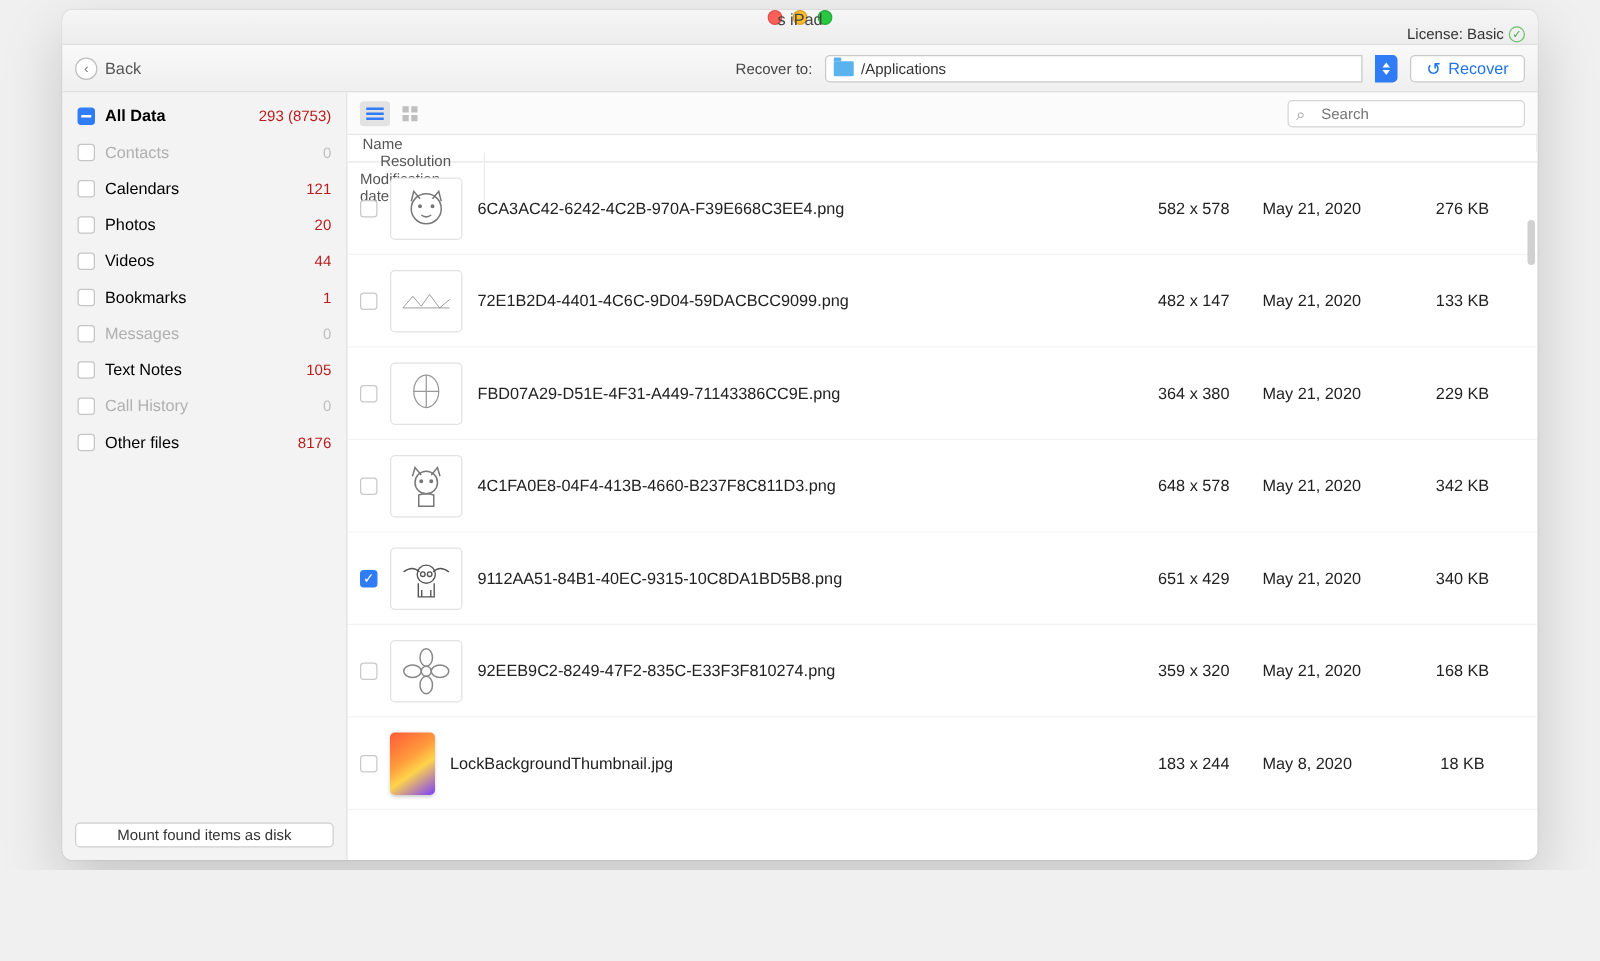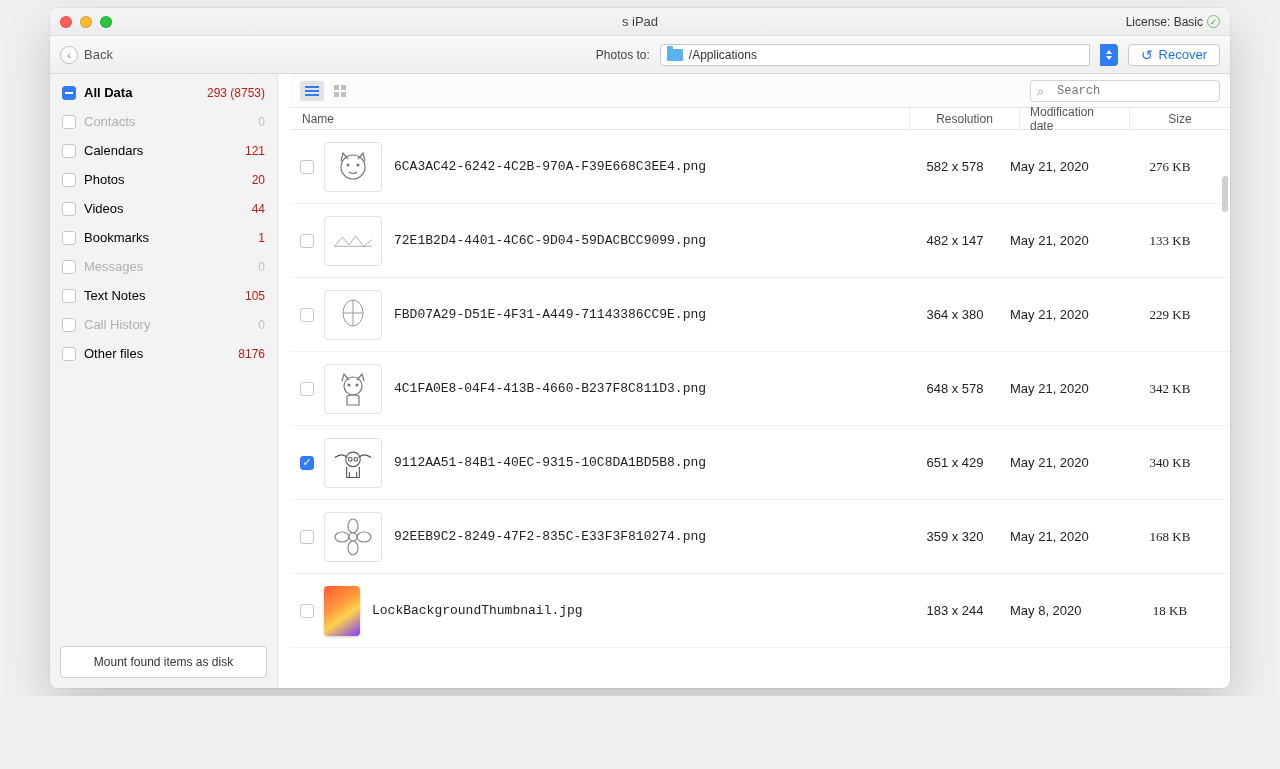--- a/index.html
+++ b/index.html
@@ -9,21 +9,21 @@
     width: 1180px; height: 680px; background: #ffffff;
     border-radius: 8px; overflow: hidden; position: relative;
     box-shadow: 0 20px 50px rgba(0,0,0,0.18), 0 0 0 1px rgba(0,0,0,0.04);
     display: flex; flex-direction: column;
   }
 
   
   .titlebar {
     height: 28px; background: linear-gradient(#f6f6f6, #ececec);
     border-bottom: 1px solid #dcdcdc;
-    display: flex; align-items: center; padding: 0 10px; position: relative;
+    display: flex; align-items: center; padding: 0 10px; position: relative; flex-direction: column;
   }
   .traffic-lights { display: flex; gap: 8px; }
   .tl { width: 12px; height: 12px; border-radius: 50%; border: 0.5px solid rgba(0,0,0,0.15); }
   .tl.red { background: #ff5f57; } .tl.yellow { background: #febc2e; } .tl.green { background: #28c840; }
   .titlebar-title { position: absolute; left:0; right:0; text-align:center; font-size:13px; color:#444; pointer-events:none;}
   .license { margin-left:auto; font-size:12px; color:#333; display:flex; align-items:center; gap:4px;}
   .license-check { width:13px; height:13px; border-radius:50%; border:1px solid #6fbf6f; display:inline-flex; align-items:center; justify-content:center; color:#4aa84a; font-size:9px; }
 
   
   .toolbar {
@@ -42,72 +42,72 @@
   .path-stepper { width:18px; height:22px; background:#2f7cf6; border-radius:0 4px 4px 0; display:flex; flex-direction:column; align-items:center; justify-content:center; }
   .path-stepper::before { content:""; border-left:3px solid transparent; border-right:3px solid transparent; border-bottom:4px solid #fff; margin-bottom:1px;}
   .path-stepper::after  { content:""; border-left:3px solid transparent; border-right:3px solid transparent; border-top:4px solid #fff; margin-top:1px;}
   .recover-btn {
     height:22px; border:1px solid #c9c9c9; border-radius:4px; background:#fff; display:flex; align-items:center;
     gap:6px; padding:0 12px; font-size:13px; color:#1e73e8; cursor:pointer;
   }
   .recover-icon { font-size:14px; display:inline-block; transform: scaleX(-1);}
 
   
-  .body { flex:1; display:flex; min-height:0;gap:12px; }
+  .body { flex:1; display:flex; min-height:0; }
 
   
   .sidebar { width:228px; background:#f3f3f3; border-right:1px solid #e2e2e2; display:flex; flex-direction:column; }
   .sb-list { flex:1; overflow:auto; padding-top:4px; }
   .sb-row { display:flex; align-items:center; height:29px; padding:0 12px; gap:8px; font-size:13px; }
   .sb-row.disabled { color:#b0b0b0; }
   .sb-row .label { flex:1; }
   .sb-row .count { font-size:12px; color:#b91c1c; }
   .sb-row.disabled .count { color:#bfbfbf; }
   .sb-row.selected { background:#cfe3f7; }
   .sb-row.bold .label { font-weight:600; }
   .sb-check { width:14px; height:14px; border:1px solid #c5c5c5; border-radius:3px; background:#fff; flex-shrink:0; display:flex; align-items:center; justify-content:center;}
   .sb-check.indeterminate { background:#2f7cf6; border-color:#2f7cf6; }
   .sb-check.indeterminate::after { content:""; width:8px; height:2px; background:#fff; }
   .sb-footer { padding:10px; }
-  .mount-btn { width:100%; height:32px; border:1px solid #cfcfcf; border-radius:4px; background:#fff; font-size:12px; color:#333; cursor:pointer; }
+  .mount-btn { width:100%; height:20px; border:1px solid #cfcfcf; border-radius:4px; background:#fff; font-size:12px; color:#333; cursor:pointer; }
 
   
   .main { flex:1; display:flex; flex-direction:column; min-width:0; }
   .main-toolbar { height:34px; border-bottom:1px solid #e6e6e6; display:flex; align-items:center; padding:0 10px; gap:10px; background:#fbfbfb;}
   .view-toggle { display:flex; gap:4px; }
   .vt-btn { width:24px; height:20px; border-radius:3px; display:flex; align-items:center; justify-content:center; cursor:pointer;}
   .vt-btn.active { background:#e2e2e2; }
   .list-glyph { display:flex; flex-direction:column; gap:2px; }
   .list-glyph span { width:14px; height:2px; background:#2f7cf6; }
   .grid-glyph { display:grid; grid-template-columns:5px 5px; grid-template-rows:5px 5px; gap:2px; }
   .grid-glyph span { background:#bfbfbf; }
   .search-wrap { margin-left:auto; position:relative; }
   .search-wrap input {
-    width:190px; height:22px; border:1px solid #d4d4d4; border-radius:4px; padding:0 8px 0 26px; font-size:12px; color:#555; outline:none;font-family:Liberation Mono, monospace;
+    width:190px; height:22px; border:1px solid #d4d4d4; border-radius:4px; padding:0 8px 0 26px; font-size:12px; color:#555; outline:none;
   }
   .search-wrap .mag { position:absolute; left:7px; top:4px; color:#9a9a9a; font-size:13px; }
 
-  .columns { height:22px; display:flex; background:#fff; border-bottom:1px solid #e6e6e6; font-size:12px; color:#555; }
+  .columns { height:22px; display:flex; background:#fff; border-bottom:1px solid #e6e6e6; font-size:12px; color:#555;flex-direction:column; }
   .col { display:flex; align-items:center; padding:0 10px; border-right:1px solid #ececec; }
   .col.name { flex:1; padding-left:12px; } .col.res { width:110px; justify-content:center;} .col.mod { width:110px; } .col.size { width:100px; justify-content:center; border-right:none;}
 
   .filelist { flex:1; overflow:auto; }
   .file-row { height:74px; display:flex; align-items:center; padding:0 10px; border-bottom:1px solid #f3f3f3; font-size:13px; color:#222; }
   .frow-check { width:14px; height:14px; border:1px solid #c8c8c8; border-radius:3px; background:#fff; flex-shrink:0; display:flex; align-items:center; justify-content:center; margin-right:10px;}
   .frow-check.checked { background:#2f7cf6; border-color:#2f7cf6; color:#fff; font-size:11px; }
   .thumb { width:58px; height:50px; border-radius:4px; margin-right:12px; display:flex; align-items:center; justify-content:center; color:#888; font-size:28px;}
   .thumb.sketch { border:1px solid #e2e2e2; background:#fff;}
   .thumb svg { width:40px; height:40px; }
   .thumb7 {
     width:36px; height:50px; border-radius:4px; margin-right:12px;
     background: linear-gradient(145deg,#ff5a36 0%,#ff9a3d 40%,#ffd34a 60%,#7a3dff 100%);
     box-shadow:0 1px 3px rgba(0,0,0,0.2);
   }
-  .fname { flex:1; word-break:break-all;font-family:Liberation Mono, monospace; }
-  .fres { width:110px; text-align:center; } .fmod { width:110px; } .fsize { width:100px; text-align:center;font-family:Liberation Serif, serif; }
+  .fname { flex:1; word-break:break-all; }
+  .fres { width:110px; text-align:center; } .fmod { width:110px; } .fsize { width:100px; text-align:center; }
 
   
   .fake-scroll { position:absolute; right:2px; top:168px; width:6px; height:36px; background:#d0d0d0; border-radius:3px; }
 
 </style>
 </head>
 <body>
 
 <div class="window">
 
@@ -122,21 +122,21 @@
       <span>License: Basic</span>
       <span class="license-check">✓</span>
     </div>
   </div>
 
   <div class="toolbar">
     <div class="back-btn">
       <span class="back-arrow">‹</span>
       <span>Back</span>
     </div>
-    <span class="recover-to-label">Photos to:</span>
+    <span class="recover-to-label">Recover to:</span>
     <div class="path-field">
       <span class="folder-ico"></span>
       <span>/Applications</span>
     </div>
     <div class="path-stepper"></div>
     <div class="recover-btn">
       <span class="recover-icon">↻</span>
       <span>Recover</span>
     </div>
   </div>

